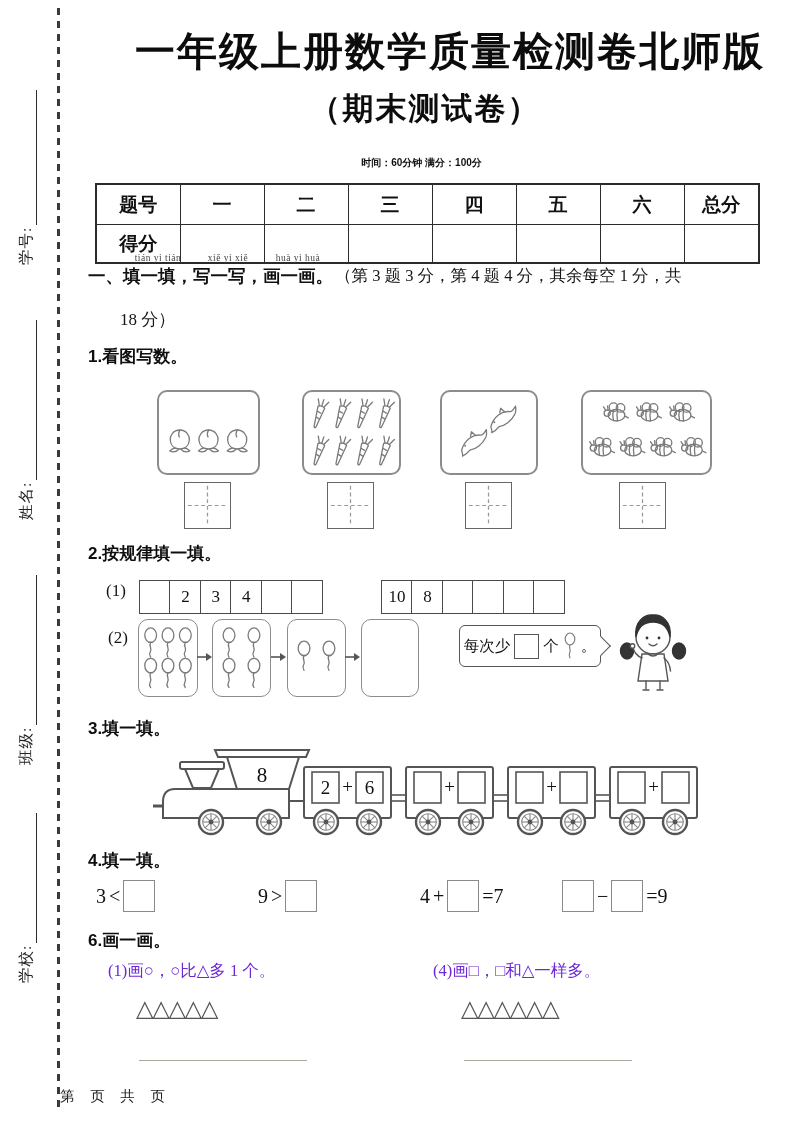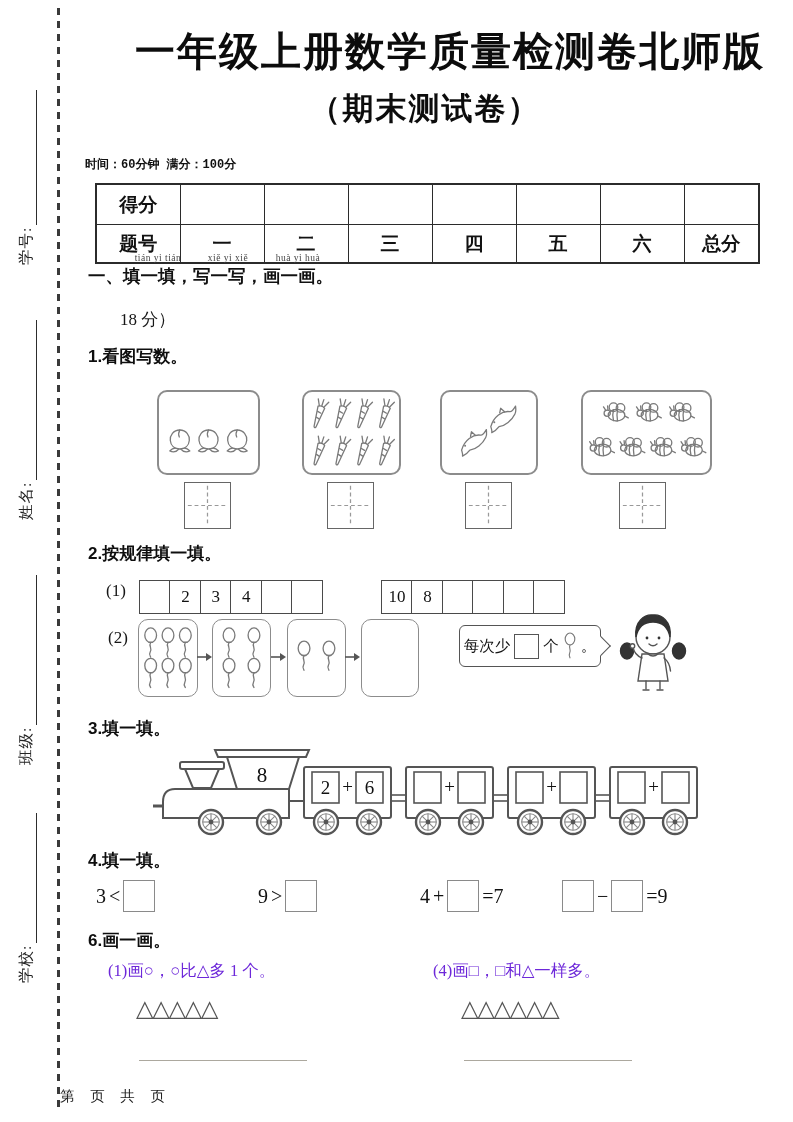--- a/index.html
+++ b/index.html
@@ -12,22 +12,22 @@
   .m-field{position:absolute;left:16px;transform-origin:0 0;transform:rotate(-90deg);
     display:flex;align-items:flex-end;white-space:nowrap;}
   .m-label{font-size:15.5px;color:#222;letter-spacing:1px;}
   .m-line{display:inline-block;border-bottom:1.6px solid #2d2d2d;height:17px;margin-left:2px;}
 
   
   .title{position:absolute;left:85px;top:24px;width:680px;text-align:right;
     font-family:"Liberation Sans",sans-serif;font-weight:700;font-size:40px;letter-spacing:2px;color:#0c0c0c;}
   .subtitle{position:absolute;left:85px;top:88px;width:680px;text-align:center;
     font-family:"Liberation Sans",sans-serif;font-weight:700;font-size:31px;letter-spacing:2px;color:#0c0c0c;}
-  .meta{position:absolute;left:85px;top:156px;width:673px;text-align:left;padding-right:6px;
-    font-family:Liberation Mono, monospace;font-weight:700;font-size:12px;color:#111;}
+  .meta{position:absolute;left:85px;top:156px;width:673px;text-align:center;padding-right:6px;
+    font-family:Liberation Sans, sans-serif;font-weight:700;font-size:10px;color:#111;}
 
   
   table.score{position:absolute;left:95px;top:183px;width:663px;border-collapse:collapse;table-layout:fixed;
     border:2px solid #2b2b2b;}
   table.score td{border:1.2px solid #2b2b2b;text-align:center;font-weight:700;font-size:19px;color:#111;}
   table.score tr:first-child td{height:37px;}
   table.score tr:last-child td{height:35px;}
   col.c0{width:84px;} col.cm{width:84px;} col.cz{width:75px;}
 
   
@@ -132,56 +132,57 @@
         <col class="cm">
         <col class="cm">
         <col class="cm">
         <col class="cm">
         <col class="cm">
         <col class="cm">
         <col class="cz">
       </colgroup>
     <tbody>
         <tr>
+      <td>题号</td>
+      <td>一</td>
+      <td>二</td>
+      <td>三</td>
+      <td>四</td>
+      <td>五</td>
+      <td>六</td>
+      <td>总分</td>
+    </tr>
+    <tr>
       <td>得分</td>
       <td></td>
       <td></td>
       <td></td>
       <td></td>
       <td></td>
       <td></td>
       <td></td>
-    </tr>
-    <tr>
-      <td>题号</td>
-      <td>一</td>
-      <td>二</td>
-      <td>三</td>
-      <td>四</td>
-      <td>五</td>
-      <td>六</td>
-      <td>总分</td>
     </tr>
   </tbody>
     </table>
 
   <div class="sec1">
     <span class="sec1-prefix">一、</span>
     <span class="ruby">
       <span class="py">tián yi tián</span>
       <span class="rb">填一填，</span>
     </span>
     <span class="ruby">
       <span class="py">xiě yi xiě</span>
       <span class="rb">写一写，</span>
     </span>
     <span class="ruby">
       <span class="py">huà yi huà</span>
       <span class="rb">画一画。</span>
     </span>
+    <span class="sec1-note">（第 3 题 3 分，第 4 题 4 分，其余每空 1 分，共</span>
   </div>
   <div class="sec1-note2">18 分）</div>
 
   <div class="qh" style="left:88px;top:345px">1.看图写数。</div>
   <div class="picbox" style="left:157px;width:103px">
     <svg class="lineart" viewBox="0 0 99 81">
         <g transform="translate(20.8,47.0)">
           <path d="M0,-9 C6.5,-9 10,-3.5 9.5,1.5 C9,7 5,10 0,10 C-5,10 -9,7 -9.5,1.5 C-10,-3.5 -6.5,-9 0,-9 Z"></path>
           <path d="M0,-9 C-1.5,-6 -1.5,-4 -0.5,-2"></path>
           <path d="M-1,10 C-4,8.5 -7.5,9 -10,12 C-6.5,13.5 -3,12.5 -1,10 Z"></path>

